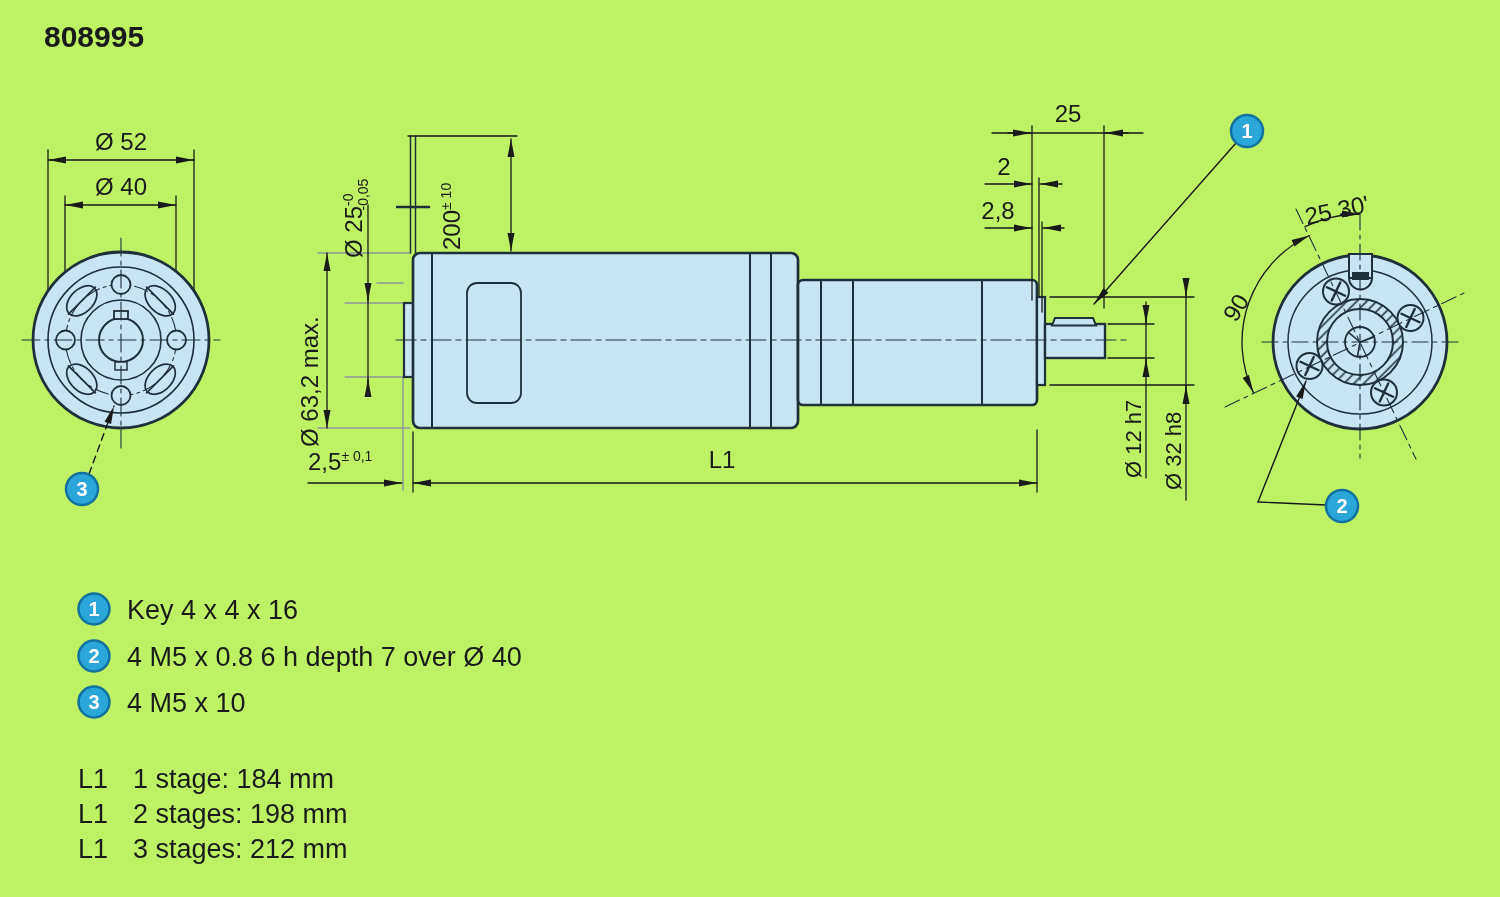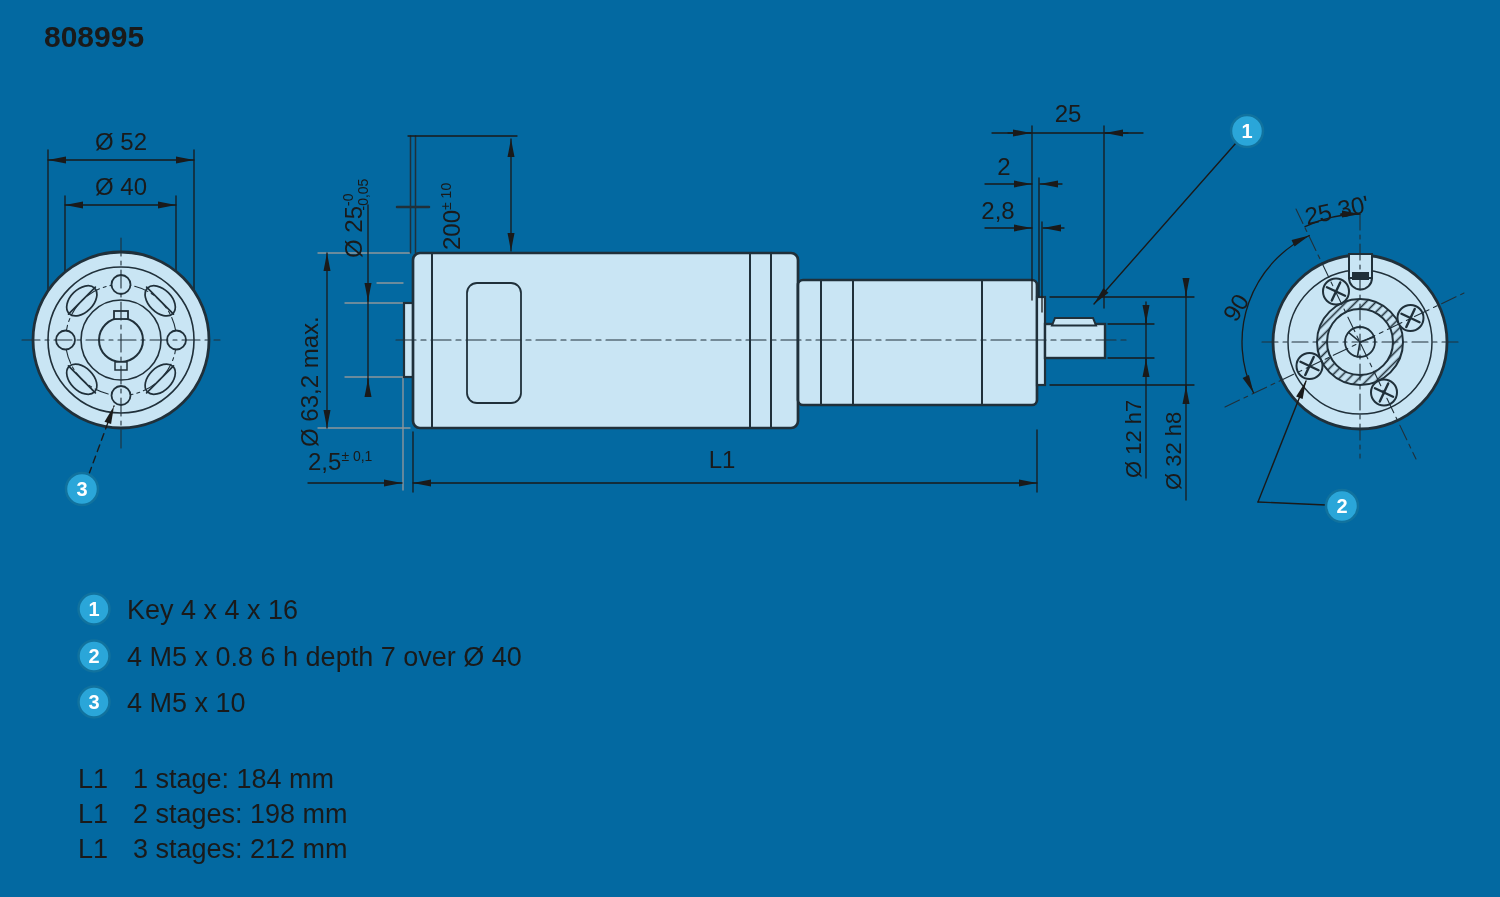--- a/index.html
+++ b/index.html
@@ -1,16 +1,16 @@
 <!DOCTYPE html>
 <html><head>
 <meta charset="utf-8">
 <style>
   html,body{margin:0;padding:0;background:#ffffff;}
-  .page{position:relative;width:1500px;height:897px;background:#0369a1;overflow:hidden;
+  .page{position:relative;width:1500px;height:897px;background:#bef264;overflow:hidden;
         font-family:"Liberation Sans", sans-serif;}
   svg{display:block}
   text{fill:#1a1a1a;font-family:"Liberation Sans", sans-serif;}
   .dimtxt{font-size:24px;}
   .dimtxt-sm{font-size:14px;}
   .callout-num{font-size:20px;font-weight:bold;fill:#ffffff;}
   .legend-txt{font-size:27px;}
   .pn{font-size:30px;font-weight:bold;}
 </style>
 </head>

